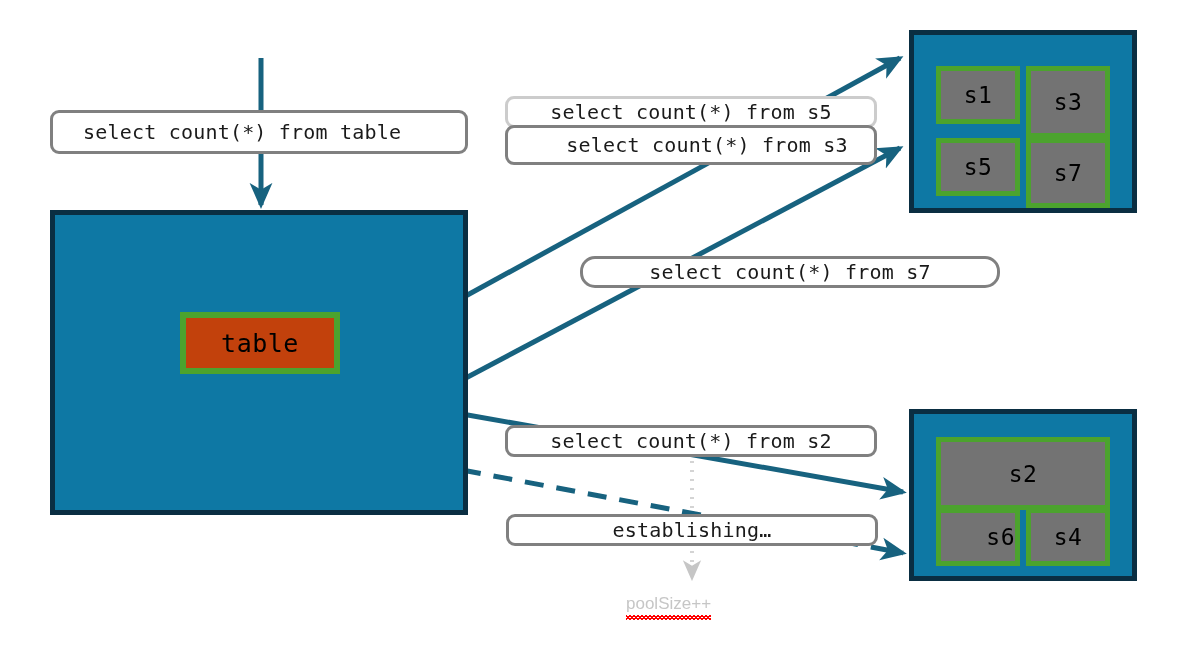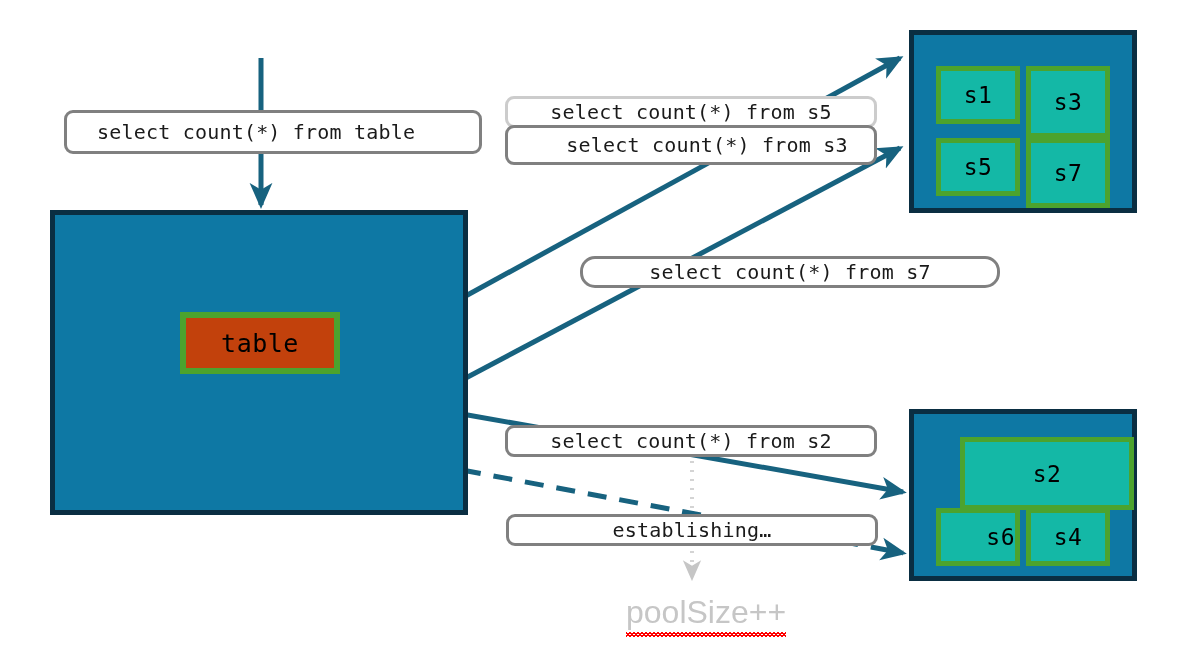--- a/index.html
+++ b/index.html
@@ -69,21 +69,21 @@
     height: 183px;
   }
   .pool-bottom {
     left: 909px;
     top: 409px;
     width: 228px;
     height: 172px;
   }
   .srv {
     position: absolute;
-    background: #14b8a6;
+    background: #737373;
     border: 5px solid #4CA32E;
     box-sizing: border-box;
     display: flex;
     align-items: center;
     justify-content: center;
     font-size: 23px;
     color: #000000;
     letter-spacing: 0.5px;
   }
 
@@ -107,21 +107,21 @@
     padding-left: 30px;
   }
   .chip.faded {
     border-color: #cccccc;
   }
 
   
   .annot {
     position: absolute;
     font-family: "Liberation Sans", "DejaVu Sans", sans-serif;
-    font-size: 32px;
+    font-size: 17px;
     color: #c6c6c6;
     white-space: nowrap;
   }
   .annot .squiggle {
     display: block;
     height: 5px;
     margin-top: 1px;
     background-image:
       linear-gradient(45deg, transparent 40%, #ff0000 40%, #ff0000 60%, transparent 60%),
       linear-gradient(-45deg, transparent 40%, #ff0000 40%, #ff0000 60%, transparent 60%);
@@ -167,40 +167,40 @@
     <g>
       <line x1="692" y1="452" x2="692" y2="578" stroke="#d4d4d4" stroke-width="4" stroke-dasharray="2 7" stroke-linecap="butt" marker-end="url(#ah-grey)"></line>
     </g>
   </svg>
 
   <div class="db-box"></div>
   <div class="table-node">
     <span>table</span>
   </div>
 
-  <div class="chip chip-left-align" style="left:64px; top:110px; width:418px; height:44px;">
+  <div class="chip chip-left-align" style="left:50px; top:110px; width:418px; height:44px;">
     <span>select count(*) from table</span>
   </div>
 
   <div class="pool pool-top"></div>
   <div class="srv" style="left:936px; top:66px; width:84px; height:58px;">
     <span>s1</span>
   </div>
   <div class="srv" style="left:1026px; top:66px; width:84px; height:72px;">
     <span>s3</span>
   </div>
   <div class="srv" style="left:936px; top:138px; width:84px; height:58px;">
     <span>s5</span>
   </div>
   <div class="srv" style="left:1026px; top:138px; width:84px; height:70px;">
     <span>s7</span>
   </div>
 
   <div class="pool pool-bottom"></div>
-  <div class="srv" style="left:936px; top:437px; width:174px; height:73px;margin-left:24px;">
+  <div class="srv" style="left:936px; top:437px; width:174px; height:73px;">
     <span>s2</span>
   </div>
   <div class="srv" style="left:936px; top:508px; width:84px; height:58px;justify-content:flex-end;">
     <span>s6</span>
   </div>
   <div class="srv" style="left:1026px; top:508px; width:84px; height:58px;">
     <span>s4</span>
   </div>
 
   <div class="chip faded" style="left:505px; top:96px; width:372px; height:32px;">

